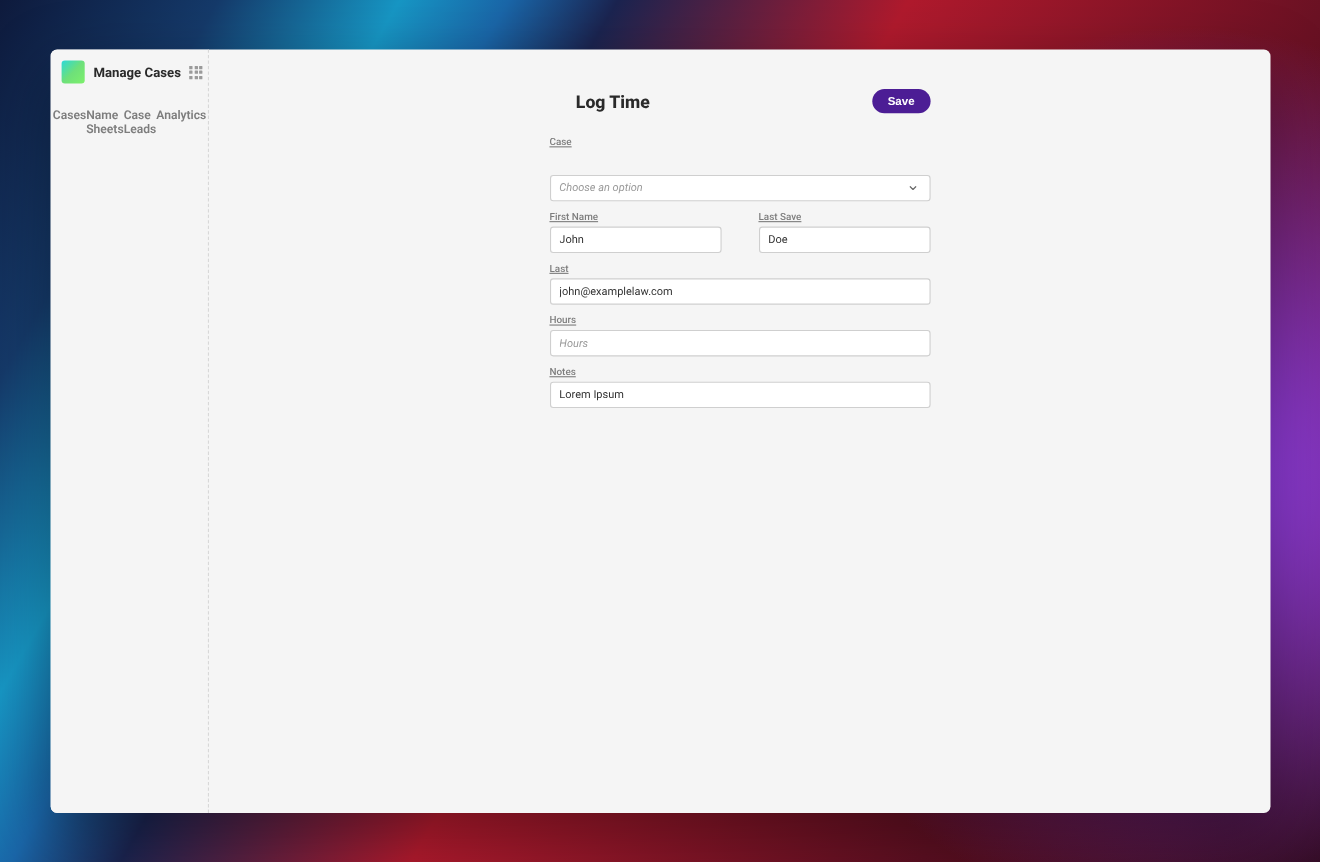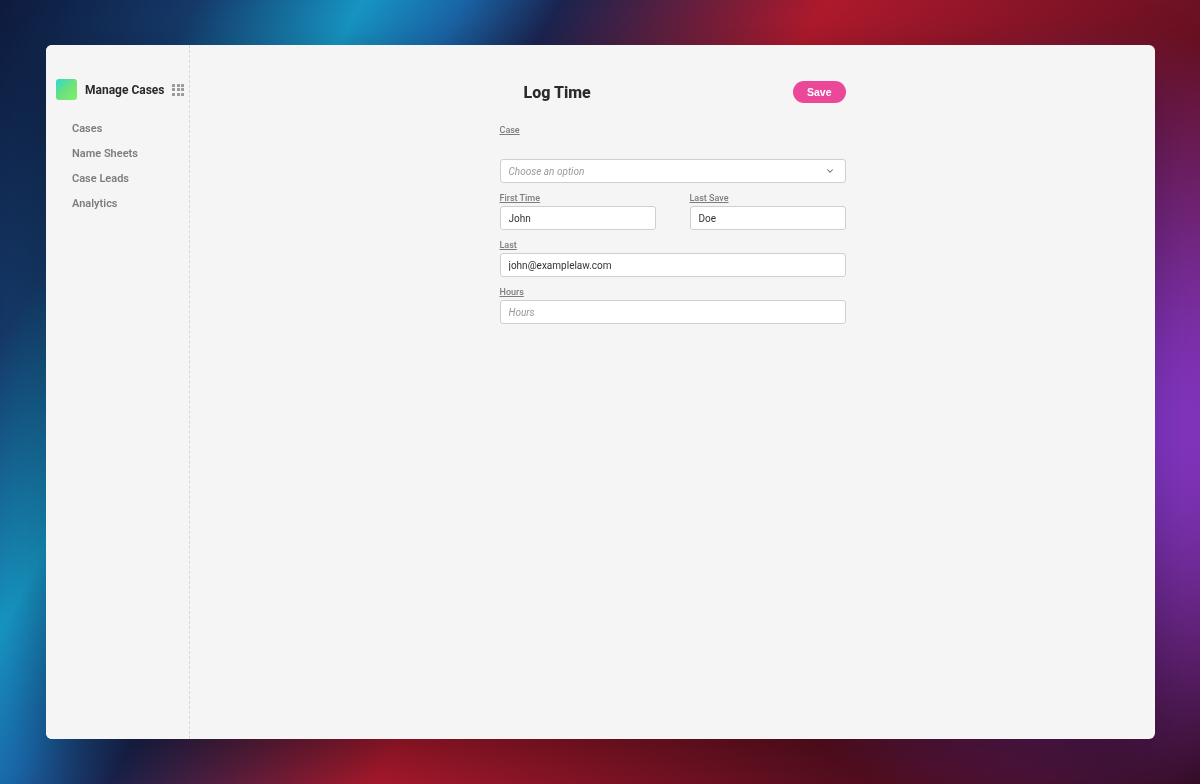--- a/index.html
+++ b/index.html
@@ -32,21 +32,20 @@
     border-right: 1px dashed #d8d8d8;
     background: #f5f5f5;
     display: flex;
     flex-direction: column;
   }
   .sidebar-header {
     display: flex;
     align-items: center;
     padding: 10px 10px 14px 10px;
     gap: 8px;
-    margin-top: 24px;
   }
   .logo {
     width: 21px;
     height: 21px;
     border-radius: 3px;
     background: linear-gradient(135deg, #2bd9d9 0%, #6ee07a 50%, #7df06b 100%);
     flex: 0 0 auto;
   }
   .app-title {
     font-size: 12px;
@@ -65,23 +64,22 @@
     flex: 0 0 auto;
     cursor: pointer;
   }
   .apps-grid-icon span {
     background: #9a9a9a;
     border-radius: 0.5px;
     width: 100%;
     height: 100%;
   }
   .nav {
-    padding: 2px 26px;
-    display: flex;
-    flex-direction: column;
+    padding: 2px 2px;
+    display: flex;
   }
   .nav-item {
     font-size: 11px;
     font-weight: 600;
     color: #7d7d7d;
     padding: 6px 0;
     cursor: pointer;
   }
 
   
@@ -100,21 +98,21 @@
     justify-content: space-between;
     margin-bottom: 22px;
     margin-left: 24px;
   }
   .page-title {
     font-size: 16px;
     font-weight: 800;
     color: #2a2a2a;
   }
   .save-btn {
-    background: #ec4899;
+    background: #4c1d95;
     color: #ffffff;
     border: none;
     border-radius: 14px;
     font-size: 10.5px;
     font-weight: 700;
     padding: 5px 14px;
     cursor: pointer;
   }
 
   .field {
@@ -212,36 +210,40 @@
           <span class="chevron">
             <svg viewBox="0 0 24 24" fill="none" stroke="#666" stroke-width="2.5" stroke-linecap="round" stroke-linejoin="round">
                 <polyline points="6 9 12 15 18 9"></polyline>
               </svg>
           </span>
         </div>
       </div>
 
       <div class="field-row">
         <div class="field">
-          <label class="field-label">First Time</label>
+          <label class="field-label">First Name</label>
           <input type="text" class="text-input" value="John" style="">
         </div>
         <div class="field">
           <label class="field-label">Last Save</label>
           <input type="text" class="text-input" value="Doe" style="">
         </div>
       </div>
 
       <div class="field">
         <label class="field-label">Last</label>
         <input type="text" class="text-input" value="john@examplelaw.com" style="">
       </div>
 
       <div class="field">
         <label class="field-label">Hours</label>
         <input type="text" class="text-input" placeholder="Hours" style="">
       </div>
 
+      <div class="field">
+        <label class="field-label">Notes</label>
+        <input type="text" class="text-input" value="Lorem Ipsum" style="">
+      </div>
 
     </div>
   </main>
 
 </div>
 
 </body></html>

